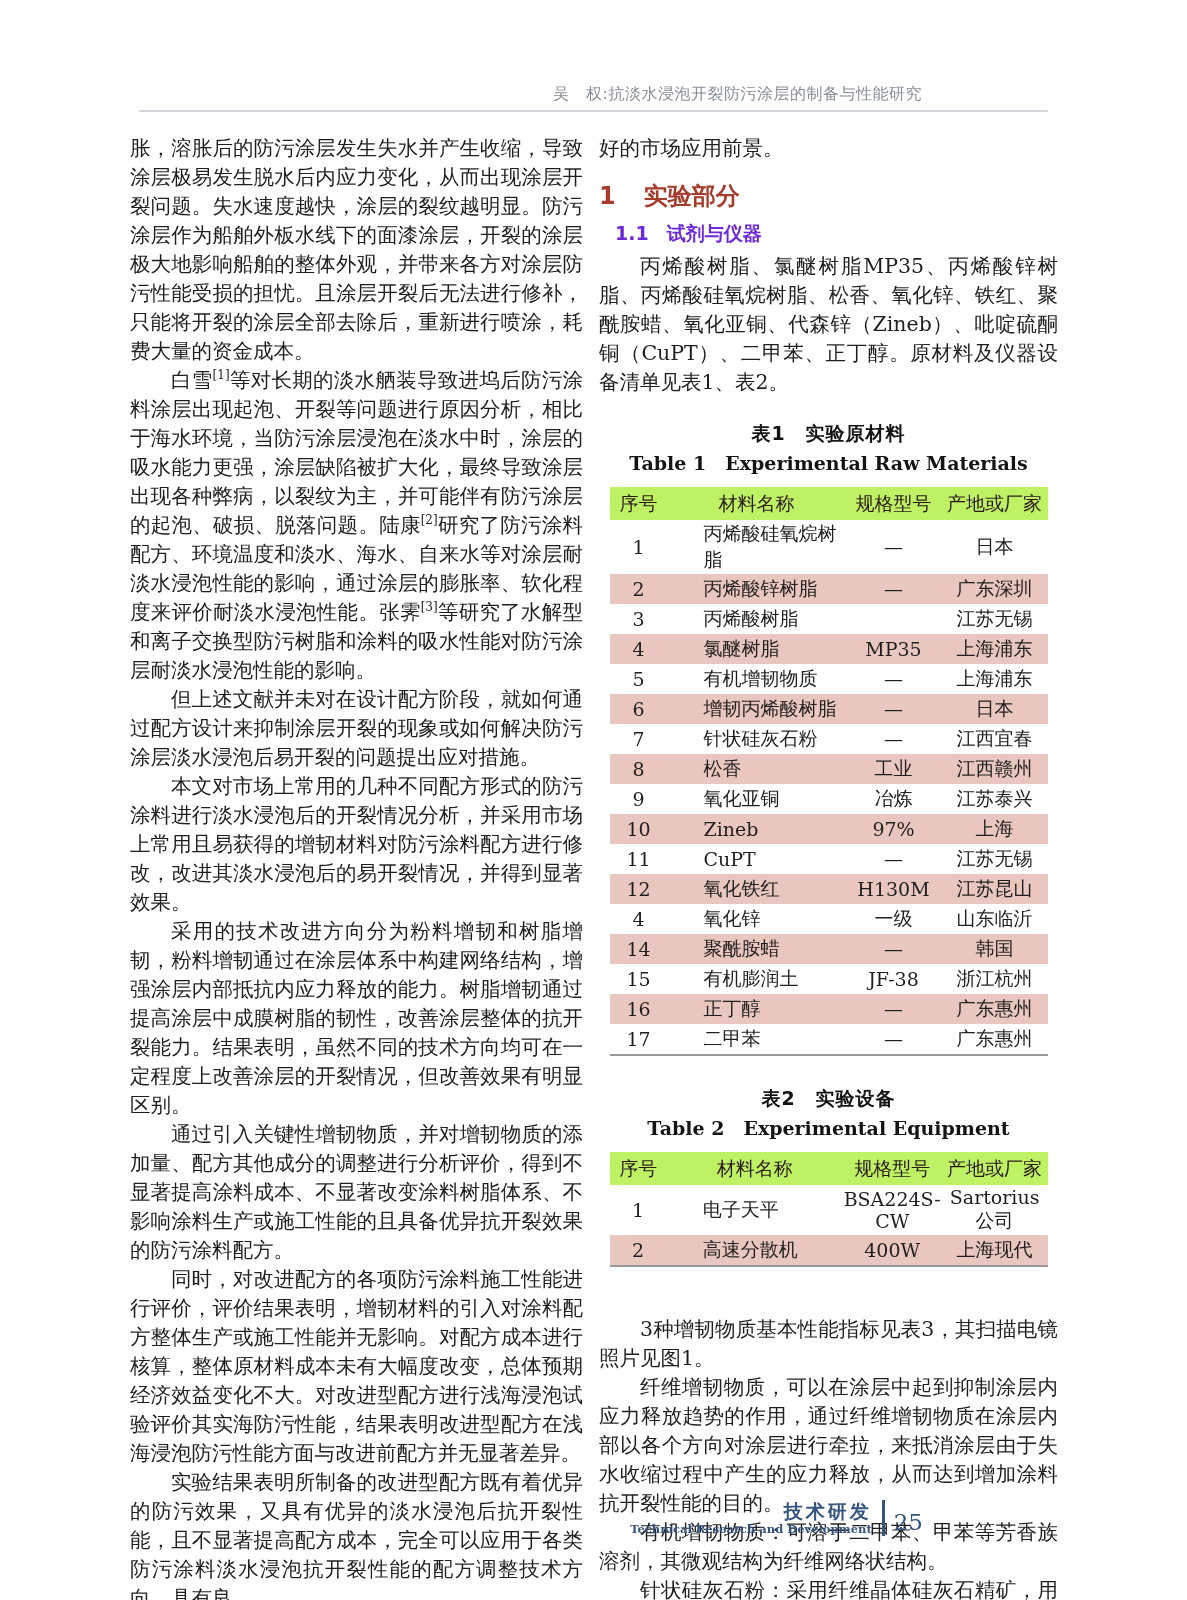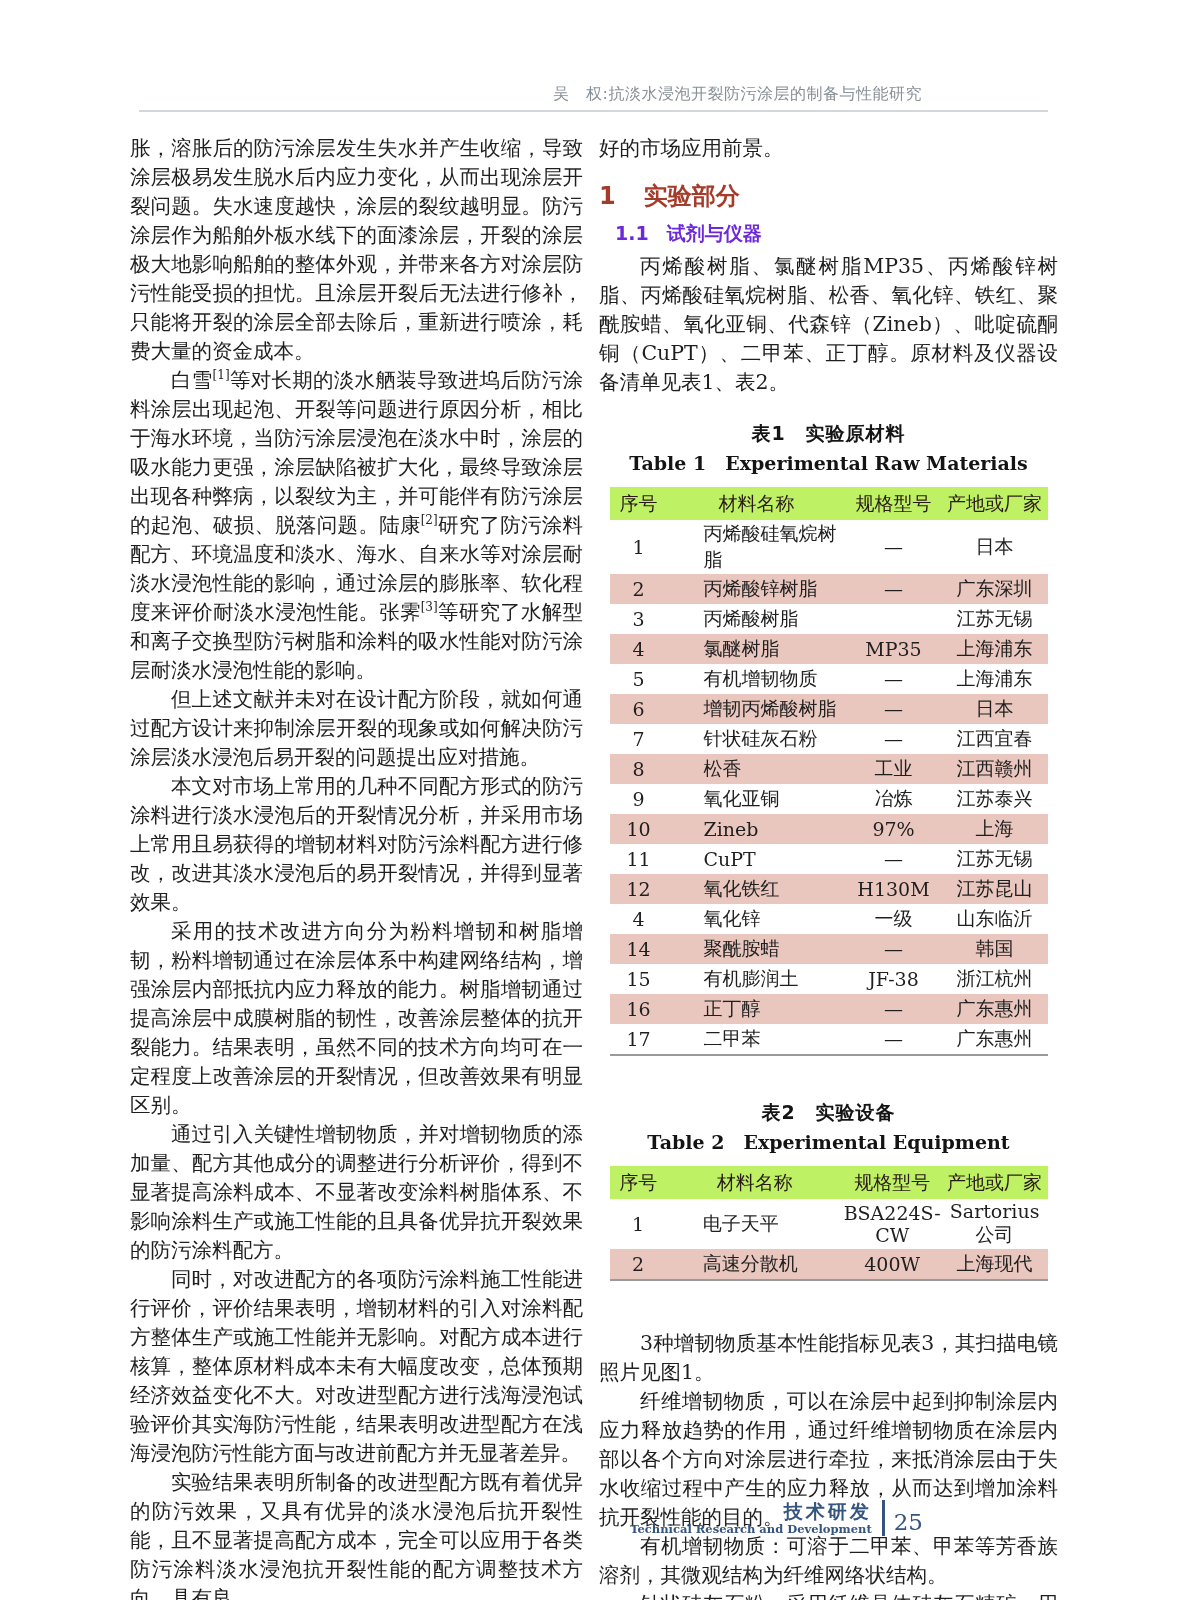--- a/index.html
+++ b/index.html
@@ -43,21 +43,21 @@
   .sec1 .num { margin-right:28px; }
   .sec2 {
     margin:9px 0 0 16px; color:#6d28d9; font-family:"DejaVu Sans", sans-serif;
     font-weight:bold; font-size:19px; line-height:26px;
   }
   .sec2 .num { margin-right:18px; }
   .reagents { margin-top:6px !important; }
 
   
   .table-block { margin-top:24px; text-align:center; }
-  .table-block.second { margin-top:44px; }
+  .table-block.second { margin-top:30px; }
   .cap-zh {
     font-family:"DejaVu Sans", sans-serif; font-weight:bold;
     font-size:19px; color:#141414; letter-spacing:1px;
   }
   .cap-en {
     font-family:"DejaVu Serif", serif; font-weight:bold;
     font-size:19px; color:#141414; margin-top:4px;text-align:center;
   }
   table.data {
     width:438px; margin:10px auto 0 auto; border-collapse:collapse;

